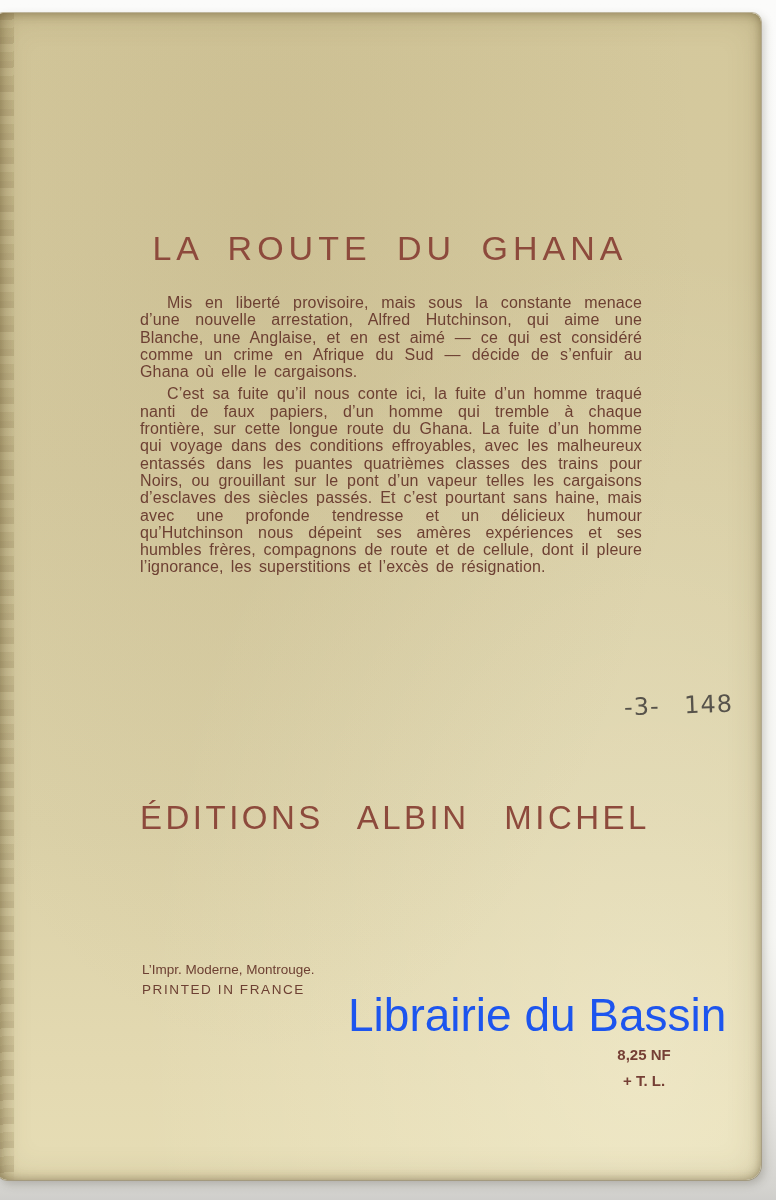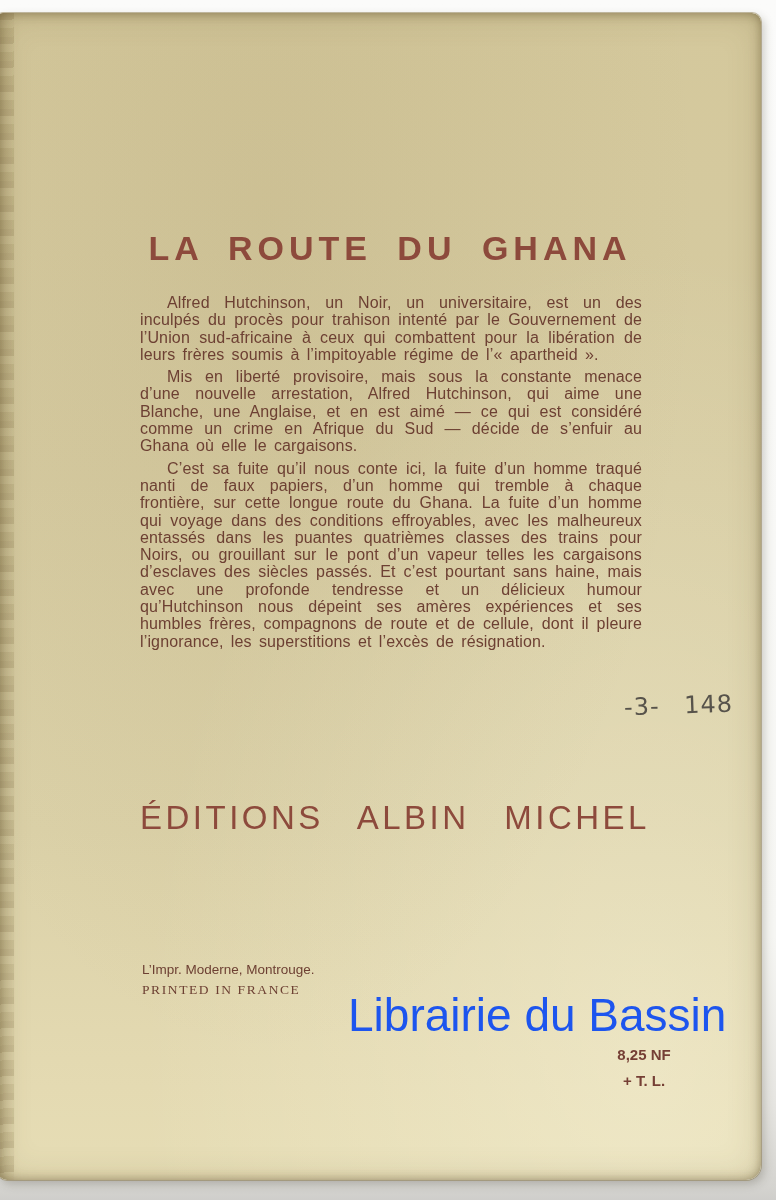--- a/index.html
+++ b/index.html
@@ -33,38 +33,38 @@
     background:repeating-linear-gradient(178deg,
       rgba(120,100,58,0.22) 0 7px,
       rgba(170,155,108,0.10) 7px 15px,
       rgba(130,112,64,0.18) 15px 24px);
     filter:blur(0.4px);
   }
   .ink{color:#8d4a3c;}
   .title{
     position:absolute;left:142px;top:216px;width:500px;
     text-align:center;font-size:34px;letter-spacing:5px;word-spacing:11px;
-    font-weight:700;white-space:nowrap;
+    font-weight:400;white-space:nowrap;
   }
   .blurb{
     position:absolute;left:142px;top:281px;width:502px;
     color:#6d4033;font-size:16px;line-height:17.3px;
     text-align:justify;word-spacing:2.6px;letter-spacing:0.15px;
   }
   .blurb p{margin:0 0 5px 0;text-indent:27px;}
   .publisher{
     position:absolute;left:142px;top:786px;width:500px;
     text-align:center;font-size:33px;letter-spacing:3.5px;word-spacing:22px;
     font-weight:400;white-space:nowrap;
   }
   .imprint{
     position:absolute;left:144px;top:947px;
     color:#6d4033;font-size:13.5px;line-height:20px;
   }
-  .imprint .l2{letter-spacing:1.6px;font-family:Liberation Serif, serif;}
+  .imprint .l2{letter-spacing:1.6px;}
   .price{
     position:absolute;left:600px;top:1029px;width:92px;
     text-align:center;color:#753f35;font-size:15px;font-weight:bold;line-height:26px;
   }
   .pencil-note{
     position:absolute;left:626px;top:678px;width:140px;
     color:#57534b;font-size:24px;letter-spacing:1px;word-spacing:16px;
     font-family:"DejaVu Sans",sans-serif;
     transform:rotate(-2deg);white-space:nowrap;
   }
@@ -78,21 +78,20 @@
 <body>
 
 <div class="photo">
 
   <div class="book">
     <div class="spine-edge"></div>
 
     <div class="title ink">LA ROUTE DU GHANA</div>
 
     <div class="blurb">
-      <p>Alfred Hutchinson, un Noir, un universitaire, est un des inculpés du procès pour trahison intenté par le Gouvernement de l’Union sud-africaine à ceux qui combattent pour la libération de leurs frères soumis à l’impitoyable régime de l’« apartheid ».</p>
       <p>Mis en liberté provisoire, mais sous la constante menace d’une nouvelle arrestation, Alfred Hutchinson, qui aime une Blanche, une Anglaise, et en est aimé — ce qui est considéré comme un crime en Afrique du Sud — décide de s’enfuir au Ghana où elle le cargaisons.</p>
       <p>C’est sa fuite qu’il nous conte ici, la fuite d’un homme traqué nanti de faux papiers, d’un homme qui tremble à chaque frontière, sur cette longue route du Ghana. La fuite d’un homme qui voyage dans des conditions effroyables, avec les malheureux entassés dans les puantes quatrièmes classes des trains pour Noirs, ou grouillant sur le pont d’un vapeur telles les cargaisons d’esclaves des siècles passés. Et c’est pourtant sans haine, mais avec une profonde tendresse et un délicieux humour qu’Hutchinson nous dépeint ses amères expériences et ses humbles frères, compagnons de route et de cellule, dont il pleure l’ignorance, les superstitions et l’excès de résignation.</p>
     </div>
 
     <div class="pencil-note">-3- 148</div>
 
     <div class="publisher ink">ÉDITIONS ALBIN MICHEL</div>
 
     <div class="imprint">
       <div class="l1">L’Impr. Moderne, Montrouge.</div>

